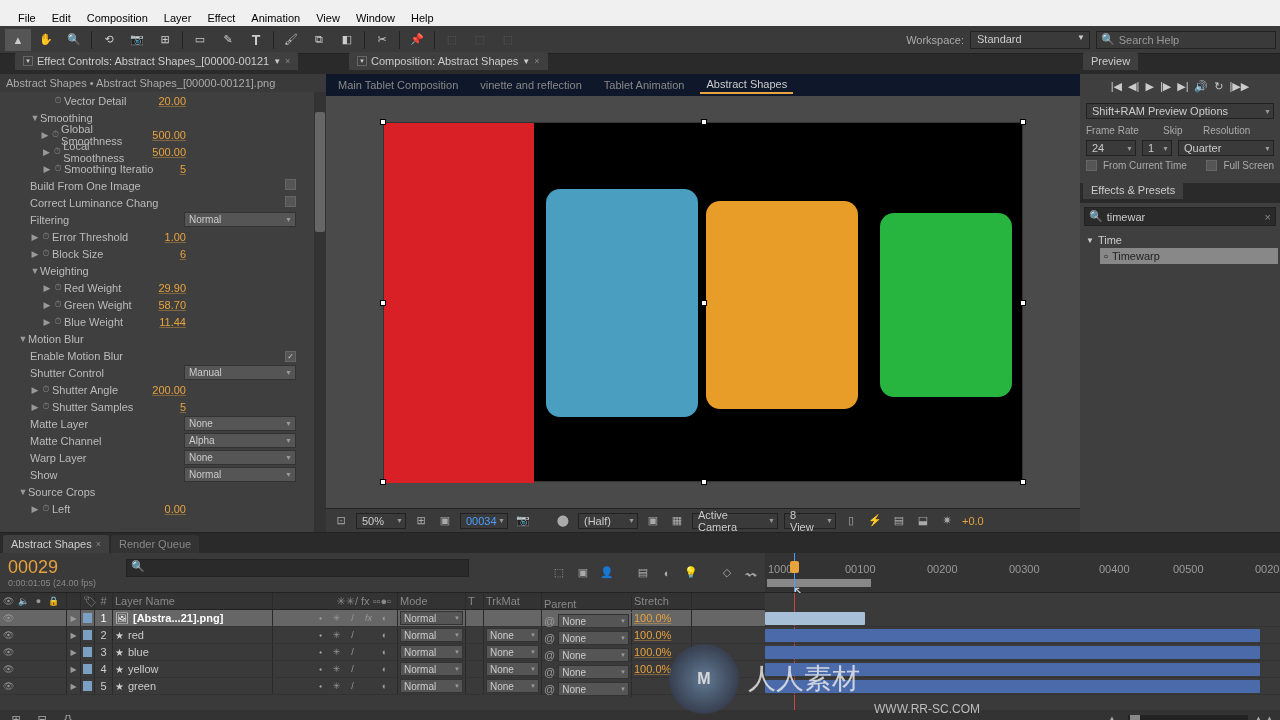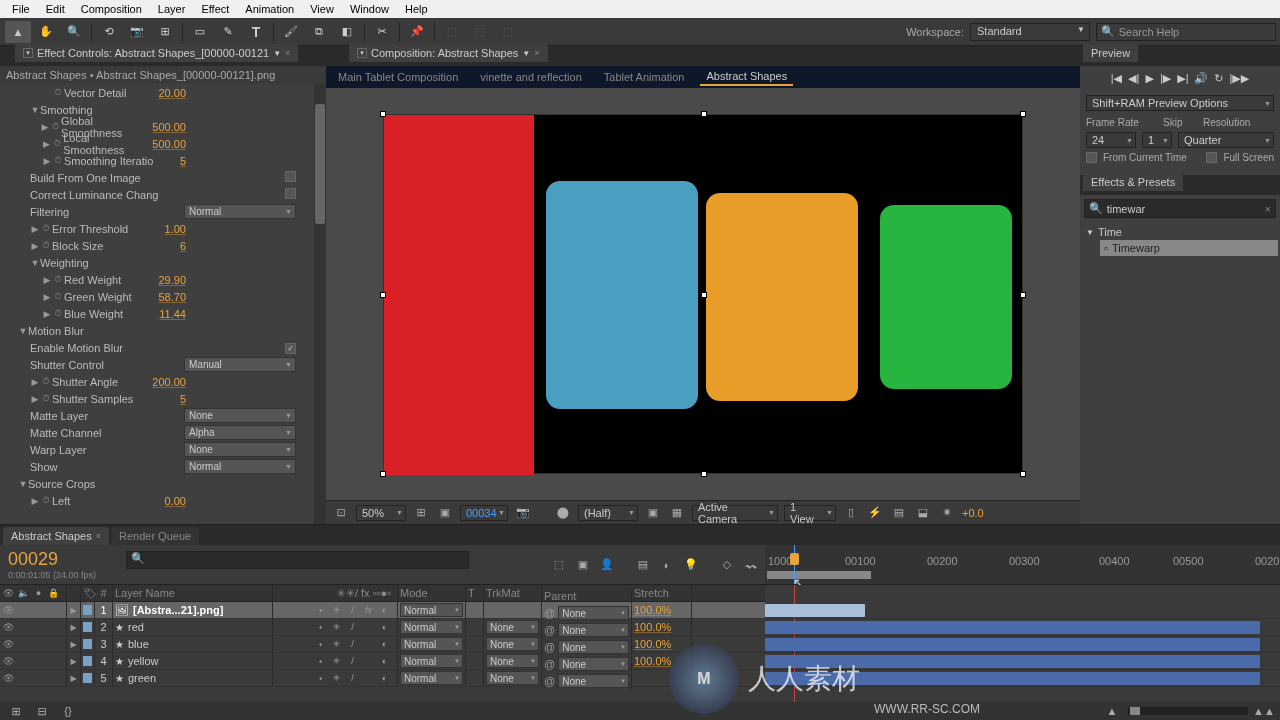--- a/index.html
+++ b/index.html
@@ -1,19 +1,19 @@
 <!DOCTYPE html>
 <html><head>
 <meta charset="utf-8">
 <style>
 * { margin: 0; padding: 0; box-sizing: border-box; font-family: Tahoma, Arial, sans-serif; font-size: 11px; user-select: none; }
 body { background: #4a4a4a; color: #ccc; width: 1280px; height: 720px; overflow: hidden; position: relative; }
 
 
-.menu-bar { background: #f0f0f0; height: 18px; display: flex; align-items: center; padding: 0 4px; color: #000; }
+.menu-bar { background: #f0f0f0; height: 26px; display: flex; align-items: flex-end; padding: 0 10px; color: #000; }
 .menu-bar span { padding: 2px 8px; cursor: default; }
 
 
 .toolbar { background: #3a3a3a; height: 28px; display: flex; align-items: center; padding: 0 4px; border-bottom: 1px solid #222; }
 .tool-btn { width: 26px; height: 22px; display: flex; align-items: center; justify-content: center; color: #ccc; margin: 0 1px; }
 .tool-btn.active { background: #555; }
 .tool-sep { width: 1px; height: 18px; background: #222; margin: 0 3px; }
 .workspace-area { margin-left: auto; display: flex; align-items: center; gap: 6px; }
 .workspace-sel { background: #3a3a3a; border: 1px solid #222; color: #ccc; padding: 1px 20px 1px 6px; width: 120px; height: 18px; position: relative; }
 .search-help { background: #3a3a3a; border: 1px solid #222; padding: 1px 4px; width: 180px; height: 18px; display: flex; align-items: center; gap: 4px; color: #999; }
@@ -404,21 +404,21 @@
       <div class="vc-icon">⬤</div>
       <div class="vc-dd" style="width:60px">
           <span>(Half)</span>
         </div>
       <div class="vc-icon">▣</div>
       <div class="vc-icon">▦</div>
       <div class="vc-dd" style="width:86px">
           <span>Active Camera</span>
         </div>
       <div class="vc-dd" style="width:52px">
-          <span>1 View</span>
+          <span>8 View</span>
         </div>
       <div class="vc-icon">▯</div>
       <div class="vc-icon">⚡</div>
       <div class="vc-icon">▤</div>
       <div class="vc-icon">⬓</div>
       <div class="vc-icon">✷</div>
       <span style="color:#e8a33d">+0.0</span>
     </div>
   </div>
 

